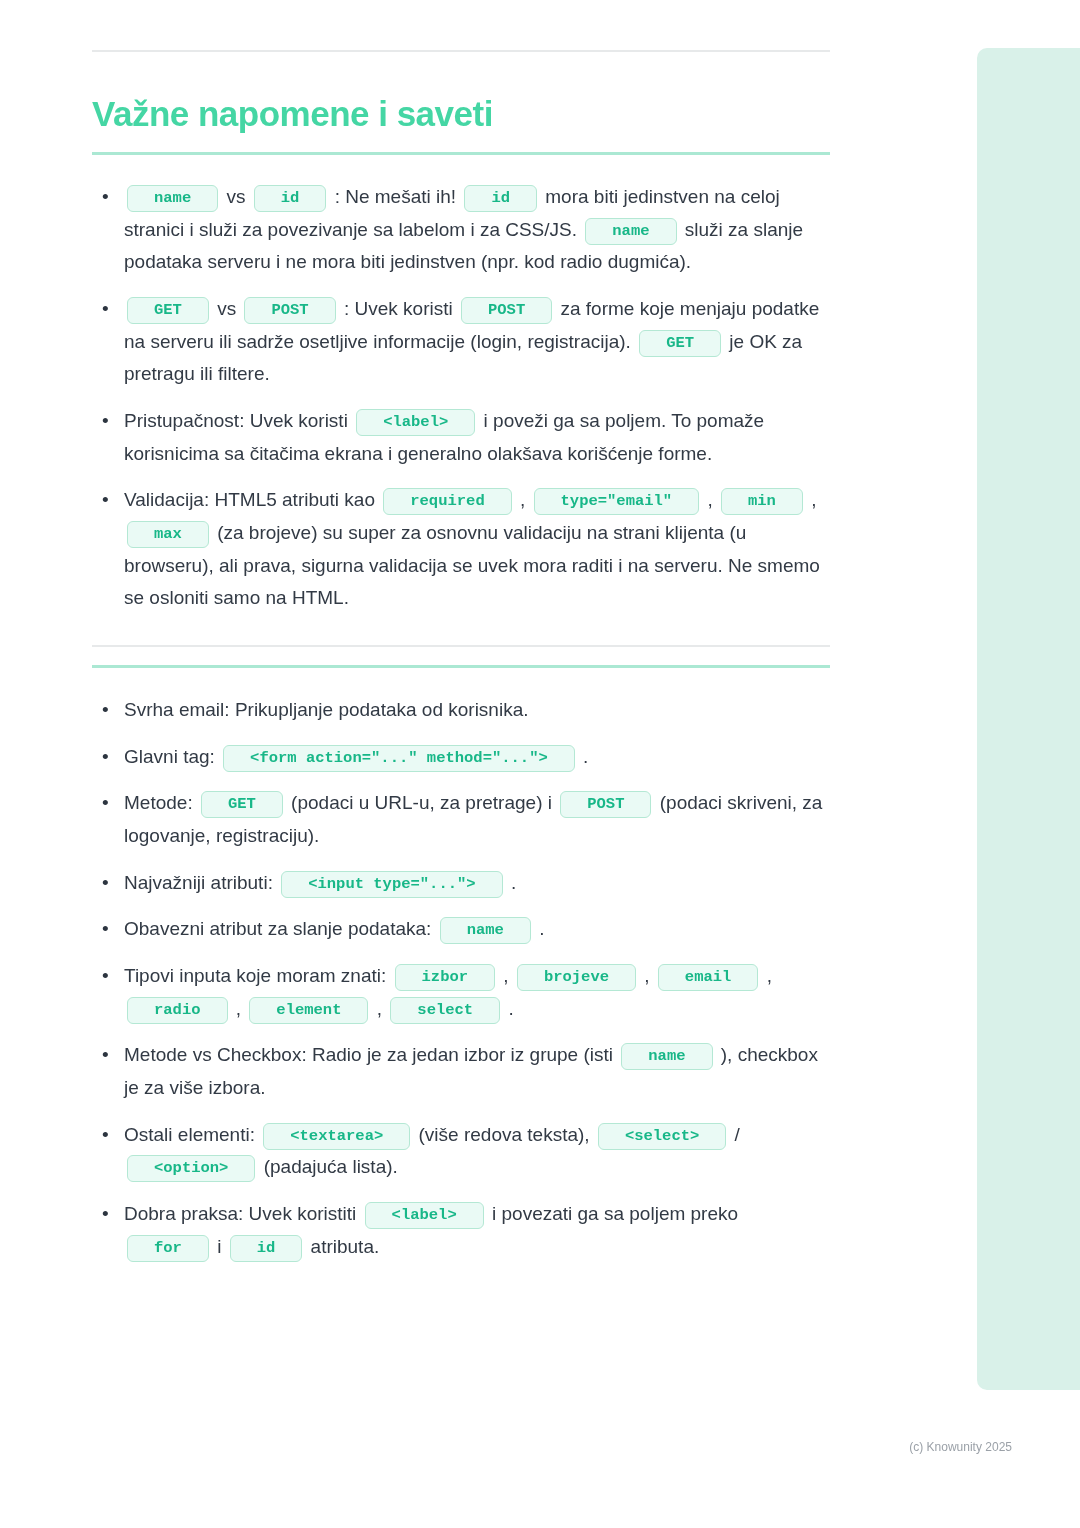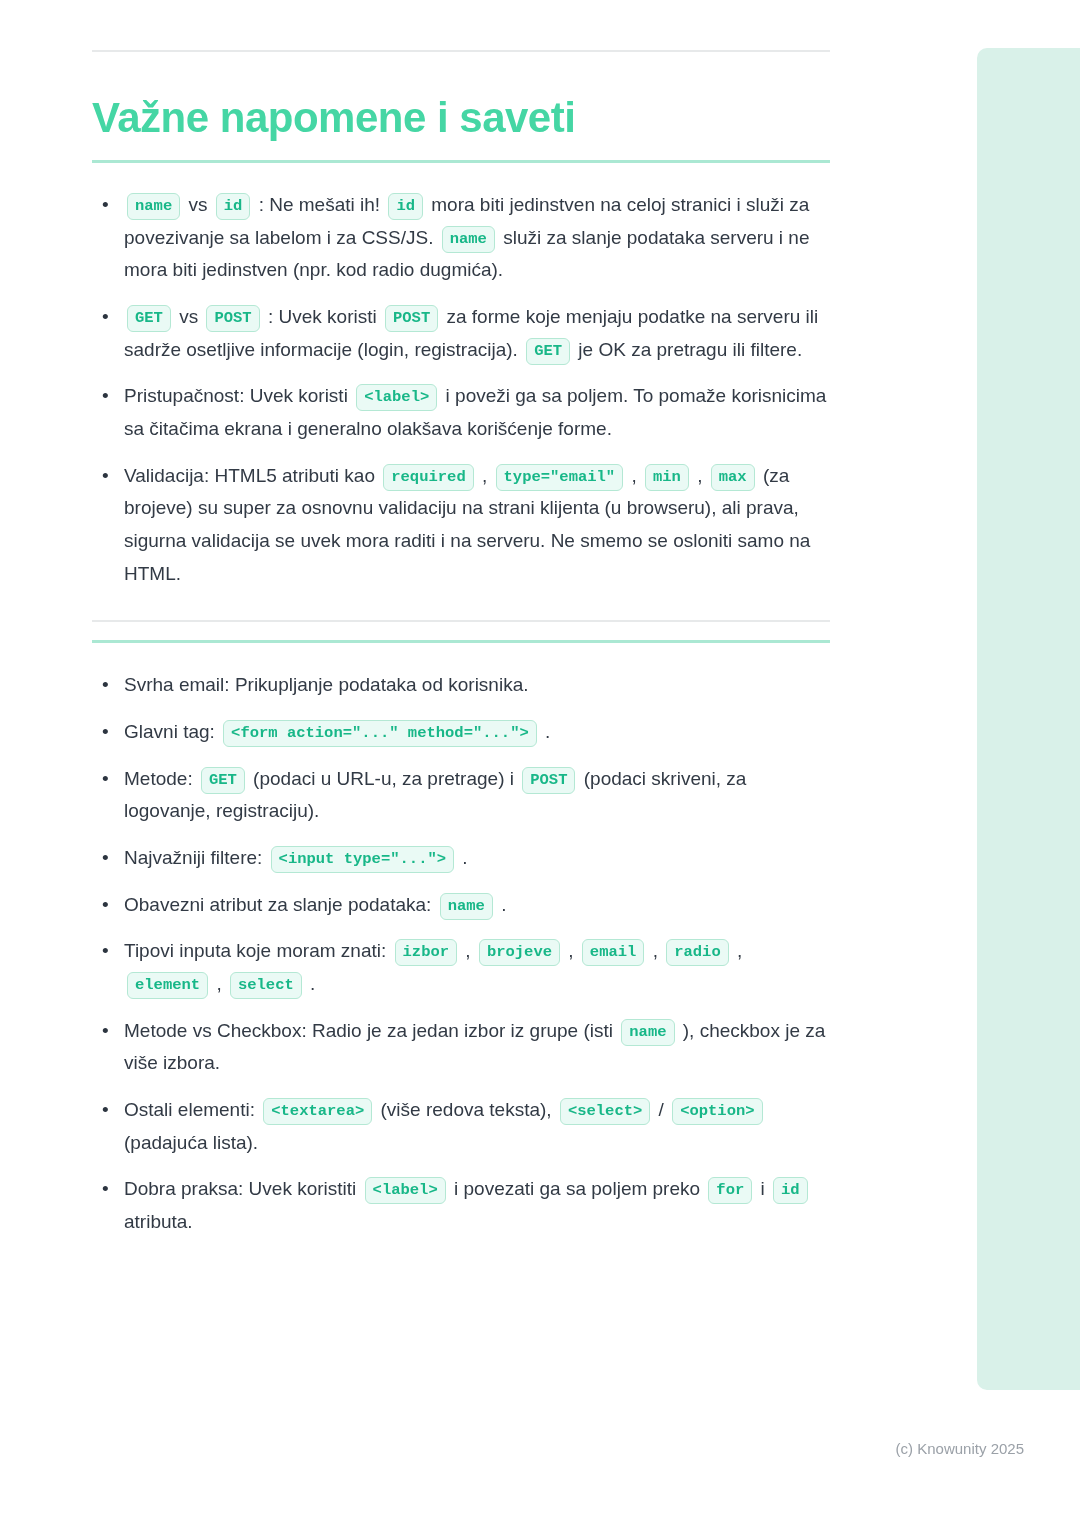--- a/index.html
+++ b/index.html
@@ -21,21 +21,21 @@
   .content {
     position:absolute;
     left:92px; top:0;
     width:738px;
   }
   .divider { height:2px; background:var(--divider, #e7e9ea); }
   .top-divider { margin-top:50px; }
   .section-divider { margin-top:30px; }
   h1.section-title {
     margin-top:42px;
-    font-size:42px;
+    font-size:35px;
     font-weight:700;
     letter-spacing:-0.5px;
     color:var(--accent, #45d6a4);
   }
   .heading-underline {
     height:3px;
     margin-top:18px;
     background:var(--heading-underline, #abe8d3);
   }
   .bullets { margin-top:26px; }
@@ -55,32 +55,32 @@
   .bullet-content strong { font-weight:400; }
   .chip {
     display:inline-block;
     font-family:"Liberation Mono", "DejaVu Sans Mono", monospace;
     font-size:15.5px;
     font-weight:700;
     color:var(--chip-text, #18b788);
     background:var(--chip-bg, #eafaf5);
     border:1px solid var(--chip-border, #b4e8d4);
     border-radius:6px;
-    padding:2px 7px;
+    padding:2px 26px;
     line-height:1.35;
     margin:0 3px;
     position:relative;
     top:-1px;
     white-space:nowrap;
   }
   .footer {
     position:absolute;
     top:1440px;
-    right:56px;
-    font-size:15px;
+    right:68px;
+    font-size:12px;
     color:var(--footer-text, #9ba1a8);
   }
 </style>
 </head>
 <body>
 
 <div class="side-bar"></div>
 
 <div class="content">
 
@@ -121,21 +121,21 @@
         <div class="bullet">
           <span class="marker">•</span>
           <span class="bullet-content"><strong>Glavni tag</strong><span>: </span><code class="chip">&lt;form action="..." method="..."&gt;</code><span> .</span></span>
         </div>
         <div class="bullet">
           <span class="marker">•</span>
           <span class="bullet-content"><strong>Metode</strong><span>: </span><code class="chip">GET</code><span> (podaci u URL-u, za pretrage) i </span><code class="chip">POST</code><span> (podaci skriveni, za logovanje, registraciju).</span></span>
         </div>
         <div class="bullet">
           <span class="marker">•</span>
-          <span class="bullet-content"><strong>Najvažniji filtere</strong><span>: </span><code class="chip">&lt;input type="..."&gt;</code><span> .</span></span>
+          <span class="bullet-content"><strong>Najvažniji atributi</strong><span>: </span><code class="chip">&lt;input type="..."&gt;</code><span> .</span></span>
         </div>
         <div class="bullet">
           <span class="marker">•</span>
           <span class="bullet-content"><strong>Obavezni atribut za slanje podataka</strong><span>: </span><code class="chip">name</code><span> .</span></span>
         </div>
         <div class="bullet">
           <span class="marker">•</span>
           <span class="bullet-content"><strong>Tipovi inputa koje moram znati</strong><span>: </span><code class="chip">izbor</code><span> , </span><code class="chip">brojeve</code><span> , </span><code class="chip">email</code><span> , </span><code class="chip">radio</code><span> , </span><code class="chip">element</code><span> , </span><code class="chip">select</code><span> .</span></span>
         </div>
         <div class="bullet">

